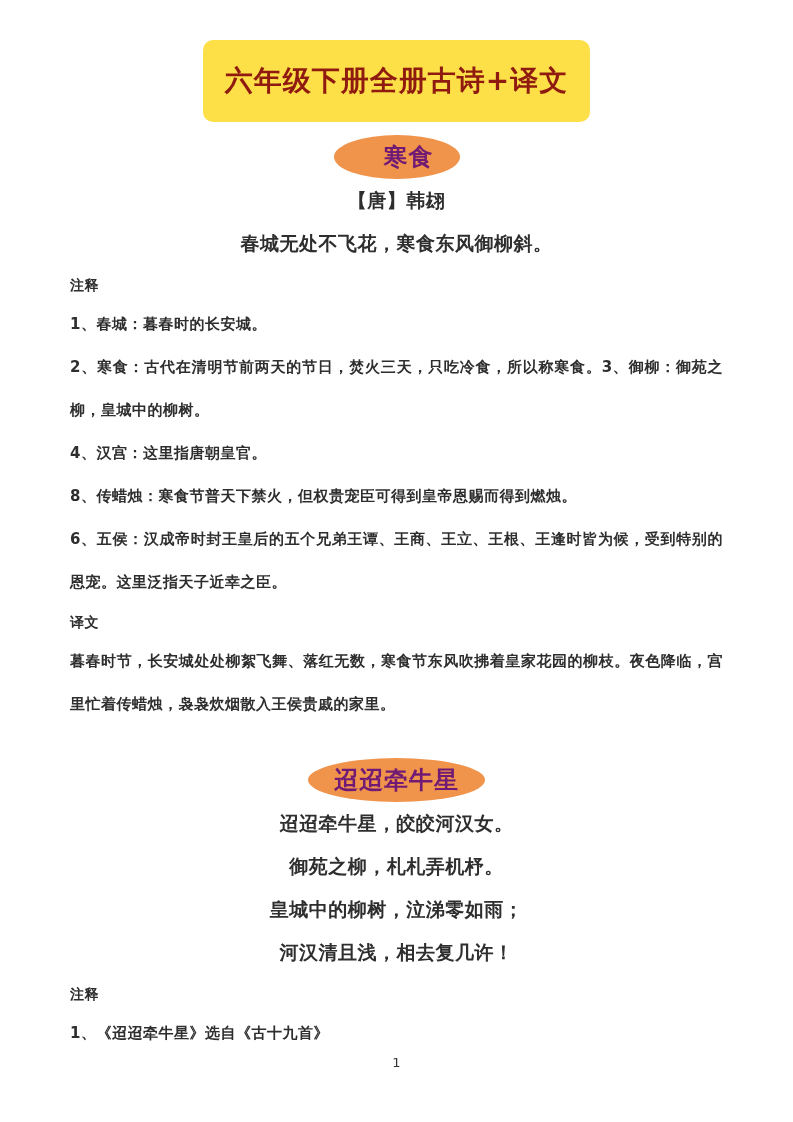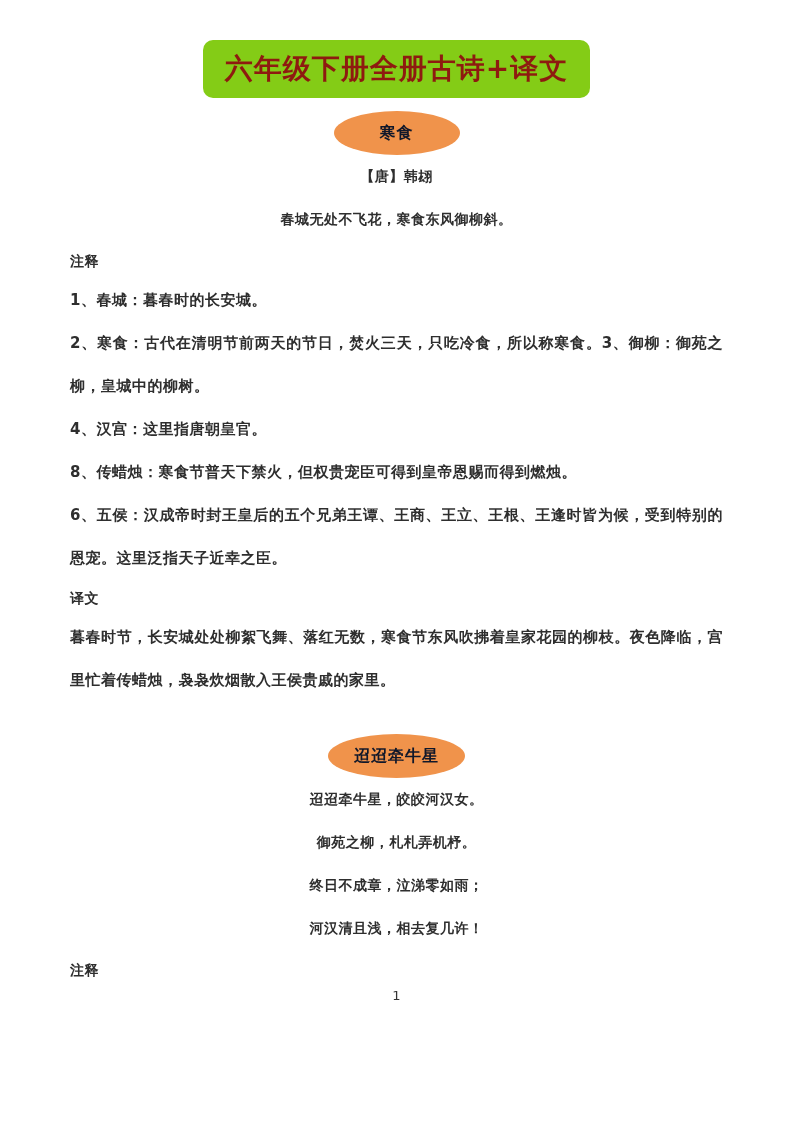--- a/index.html
+++ b/index.html
@@ -14,49 +14,49 @@
     font-family: "DejaVu Sans", "Liberation Sans", sans-serif;
     font-weight: bold;
     color: #2e2e2e;
   }
   .content { padding: 0 70px; }
 
   .title-banner {
     display: block;
     width: fit-content;
     margin: 40px auto 0;
-    background: #84cc16;
+    background: #fde047;
     color: #8e1a10;
     font-size: 28px;
     line-height: 50px;
-    padding: 4px 22px;
+    padding: 16px 22px;
     border-radius: 10px;
     letter-spacing: 1px;
     text-align: center;
   }
 
   .badge {
     display: block;
     width: fit-content;
     min-width: 126px;
     background: #f0934b;
-    color: #0f172a;
-    font-size: 16px;
+    color: #701a75;
+    font-size: 24px;
     line-height: 44px;
     height: 44px;
     padding: 0 26px;
     border-radius: 50%;
-    text-align: center;
+    text-align: right;
     letter-spacing: 1px;
   }
   .badge-first  { margin: 13px auto 0; }
   .badge-second { margin: 32px auto 0; }
 
   .line {
-    font-size: 14px;
+    font-size: 19px;
     line-height: 43px;
     letter-spacing: 0.5px;
   }
   .center { text-align: center; }
 
   .section-heading {
     font-size: 14px;
     line-height: 36px;
     letter-spacing: 0.5px;
   }
@@ -105,21 +105,22 @@
     <div class="para">暮春时节，长安城处处柳絮飞舞、落红无数，寒食节东风吹拂着皇家花园的柳枝。夜色降临，宫里忙着传蜡烛，袅袅炊烟散入王侯贵戚的家里。</div>
   </div>
 
   <div class="badge badge-second">
     <span>迢迢牵牛星</span>
   </div>
 
   <div class="content">
     <div class="line center">迢迢牵牛星，皎皎河汉女。</div>
     <div class="line center">御苑之柳，札札弄机杼。</div>
-    <div class="line center">终日不成章，泣涕零如雨；</div>
+    <div class="line center">皇城中的柳树，泣涕零如雨；</div>
     <div class="line center">河汉清且浅，相去复几许！</div>
 
     <div class="section-heading first-heading">注释</div>
+    <div class="para">1、《迢迢牵牛星》选自《古十九首》</div>
   </div>
 
   <div class="page-number">1</div>
 
 </div>
 
 </body></html>

